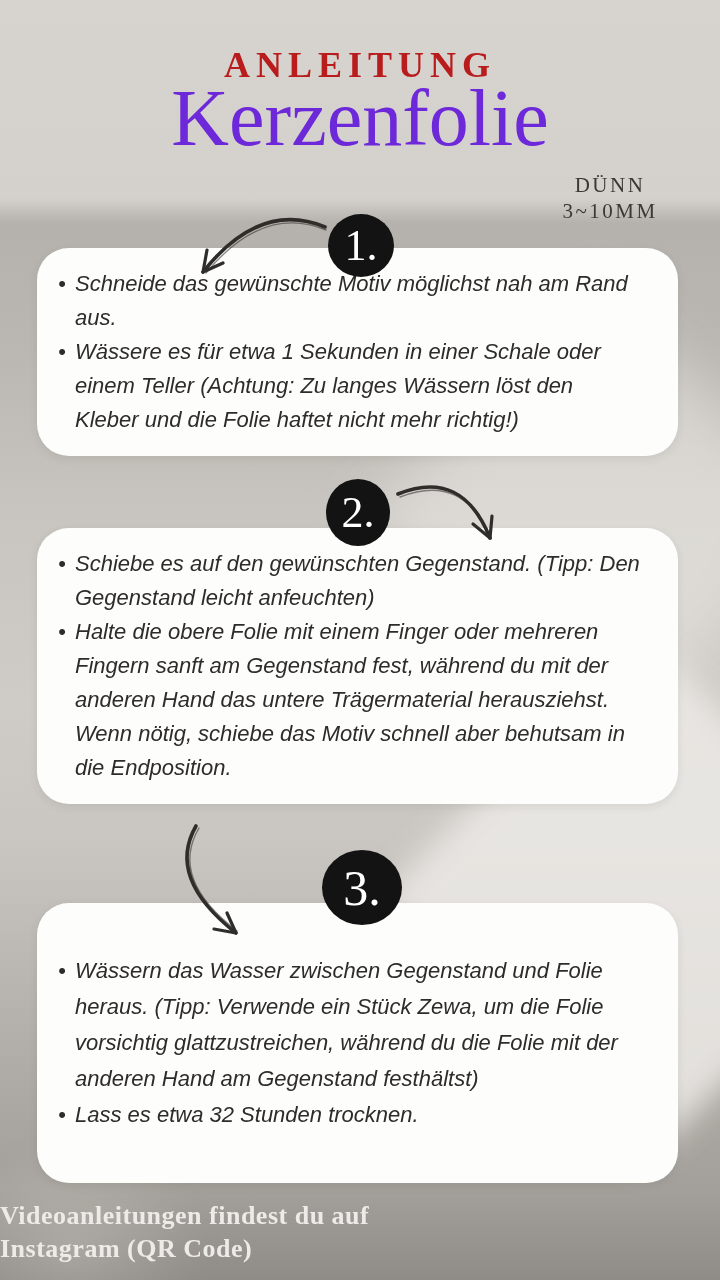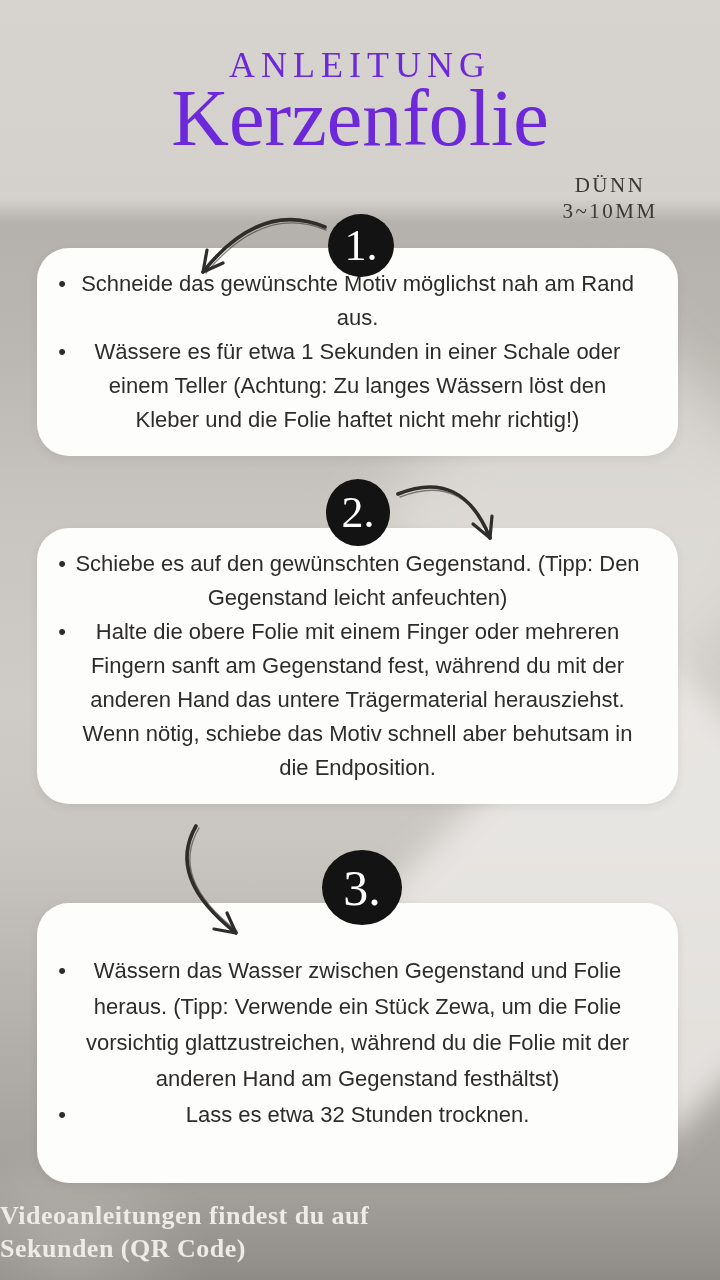--- a/index.html
+++ b/index.html
@@ -34,22 +34,22 @@
     filter:blur(8px);
   }
   .bg-shade-bottom {
     position:absolute; left:0; right:0; bottom:0; height:90px;
     background:linear-gradient(180deg, rgba(90,86,82,0) 0%, rgba(90,86,82,0.18) 100%);
   }
 
   
   .eyebrow {
     position:absolute; top:44px; left:0; width:720px; text-align:center;
-    font-family:"Liberation Serif", serif; font-size:36px; font-weight:400;
-    letter-spacing:6px; color:#6d28d9;
+    font-family:"Liberation Serif", serif; font-size:36px; font-weight:700;
+    letter-spacing:6px; color:#b91c1c;
   }
   .title {
     position:absolute; top:76px; left:0; width:720px; text-align:center;
     font-family:"Liberation Serif", serif; font-size:80px; font-weight:400;
     line-height:84px; color:#6d28d9;
   }
   .variant {
     position:absolute; top:172px; left:530px; width:160px; text-align:center;
     font-family:"Liberation Serif", serif; font-size:21px; line-height:26px;
     letter-spacing:2.5px; color:#3b3934;
@@ -77,21 +77,21 @@
   .card-1 { top:248px; height:208px; }
   .card-2 { top:528px; height:276px; }
   .card-3 { top:903px; height:280px; }
 
   .bullet-item {
     display:flex; align-items:flex-start;
     font-size:22px; line-height:34px; color:var(--body-text,#2e2c29);
   }
   .card-3 .bullet-item { line-height:36px; }
   .bullet-marker { flex:0 0 26px; text-align:center; }
-  .bullet-text { flex:1 1 auto; text-align:center; margin-right:26px; }
+  .bullet-text { flex:1 1 auto; margin-right:26px;font-style:italic; }
 
   
   .arrow { position:absolute; z-index:7; }
   .arrow path {
     fill:none; stroke:var(--arrow,#2f2d2a);
     stroke-linecap:round; stroke-linejoin:round;
   }
   .arrow .main { stroke-width:3.6px; }
   .arrow .echo { stroke-width:1.4px; opacity:0.55; }
   .arrow .head { stroke-width:3.2px; }
@@ -177,16 +177,16 @@
       <span class="bullet-text">Wässern das Wasser zwischen Gegenstand und Folie heraus. (Tipp: Verwende ein Stück Zewa, um die Folie vorsichtig glattzustreichen, während du die Folie mit der anderen Hand am Gegenstand festhältst)</span>
     </div>
     <div class="bullet-item">
       <span class="bullet-marker">•</span>
       <span class="bullet-text">Lass es etwa 32 Stunden trocknen.</span>
     </div>
   </div>
 
   <div class="footer">
     <div>Videoanleitungen findest du auf</div>
-    <div>Sekunden (QR Code)</div>
+    <div>Instagram (QR Code)</div>
   </div>
 
 </div>
 
 </body></html>

